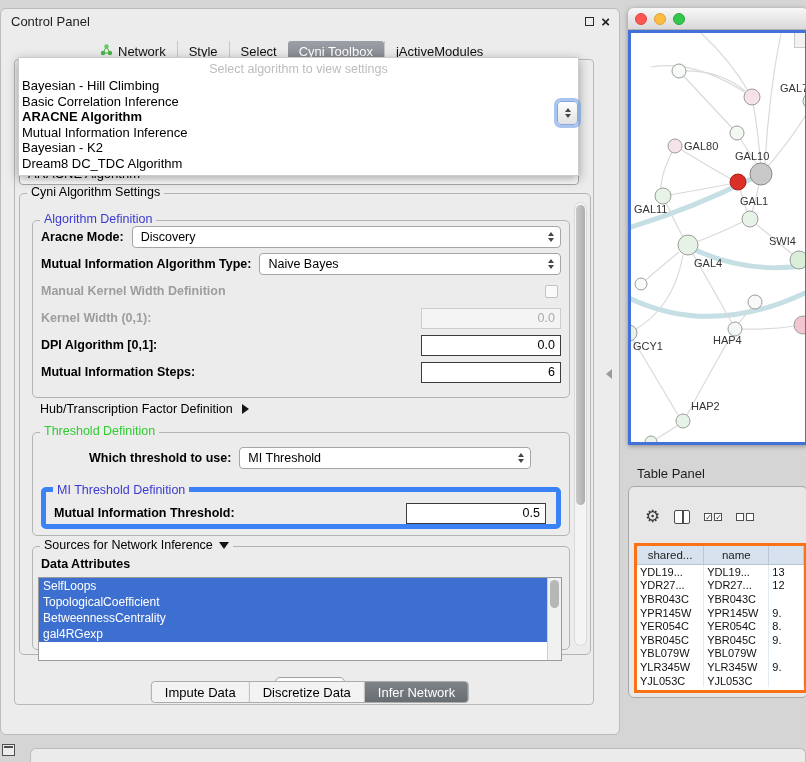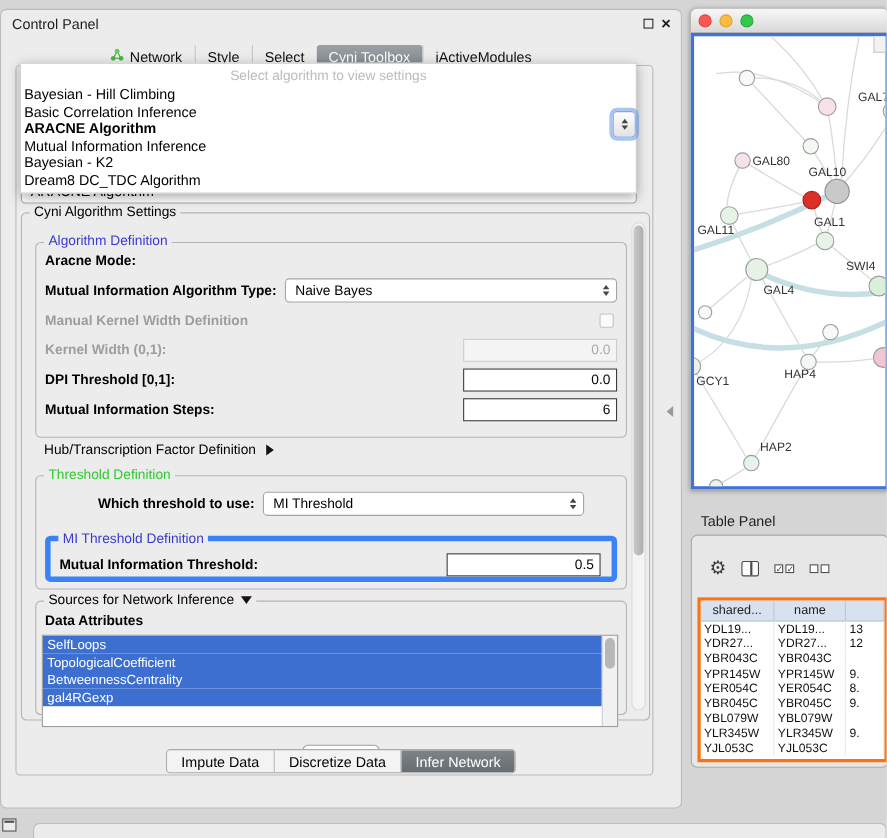--- a/index.html
+++ b/index.html
@@ -171,20 +171,27 @@
   </div>
 
   <div class="group settings-group">
     <div class="group-title">Cyni Algorithm Settings</div>
 
     <div class="group inner-box algo-box">
       <div class="group-title title-blue">Algorithm Definition</div>
 
       <div class="form-row">
         <span class="lbl">Aracne Mode:</span>
+        <div class="combo">
+          <span>Discovery</span>
+          <span class="combo-arrows">
+              <span class="tri-up"></span>
+              <span class="tri-down"></span>
+            </span>
+        </div>
       </div>
 
       <div class="form-row">
         <span class="lbl">Mutual Information Algorithm Type:</span>
         <div class="combo">
           <span>Naive Bayes</span>
           <span class="combo-arrows">
               <span class="tri-up"></span>
               <span class="tri-down"></span>
             </span>
@@ -195,21 +202,21 @@
         <span class="lbl disabled">Manual Kernel Width Definition</span>
         <span class="checkbox"></span>
       </div>
 
       <div class="form-row">
         <span class="lbl disabled">Kernel Width (0,1):</span>
         <div class="txtfield disabled">0.0</div>
       </div>
 
       <div class="form-row">
-        <span class="lbl">DPI Threshold [0,1]:</span>
+        <span class="lbl">DPI Algorithm [0,1]:</span>
         <div class="txtfield">0.0</div>
       </div>
 
       <div class="form-row">
         <span class="lbl">Mutual Information Steps:</span>
         <div class="txtfield">6</div>
       </div>
     </div>
 
     <div class="hub-row">

